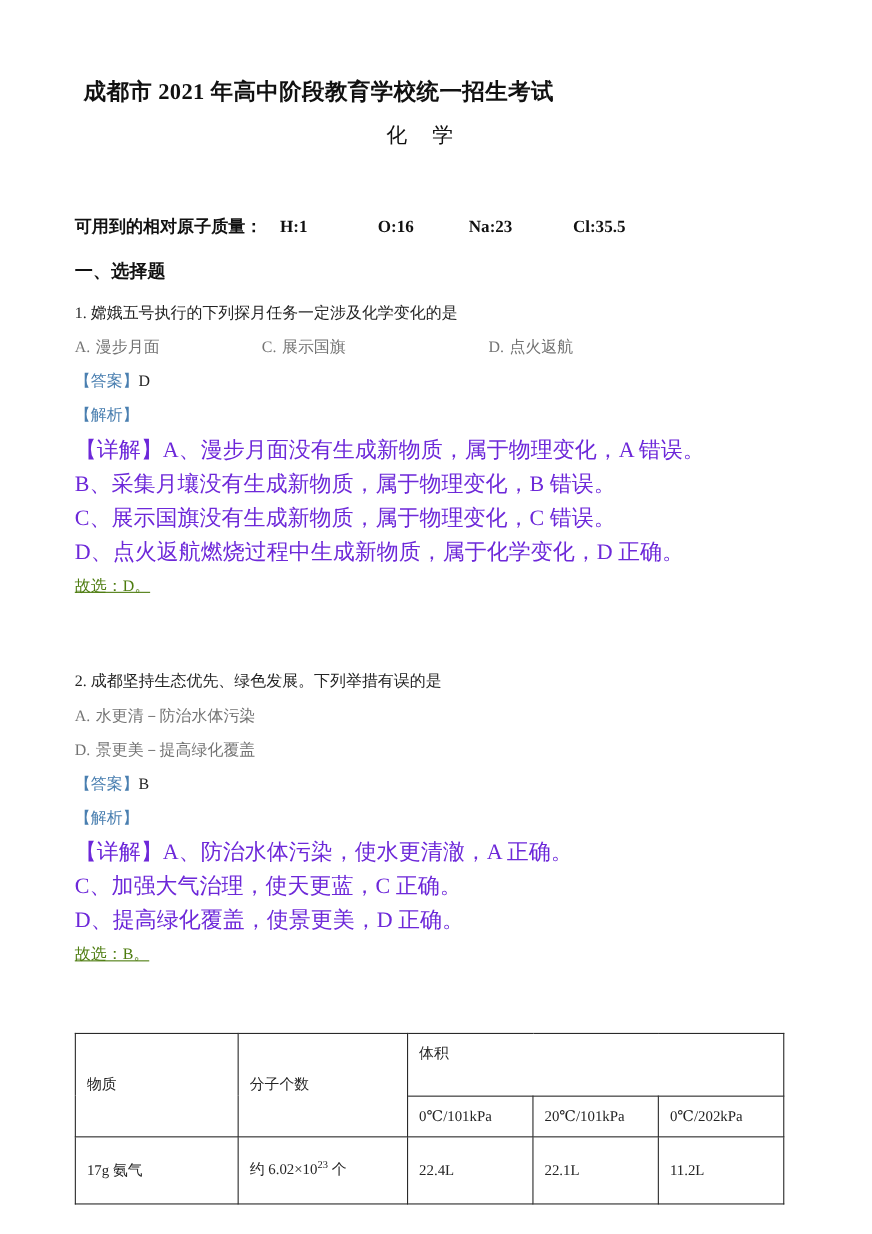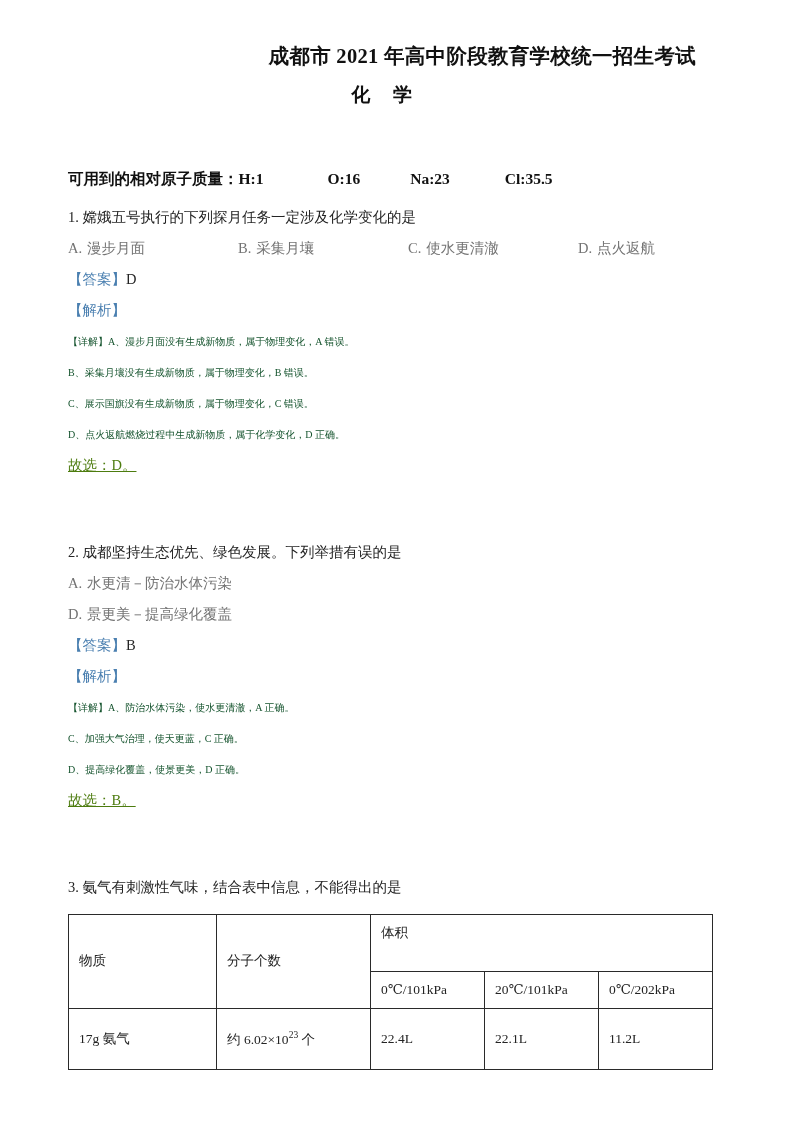--- a/index.html
+++ b/index.html
@@ -24,54 +24,54 @@
   }
   .content {
     position: absolute;
     left: 68px;
     top: 0;
     width: 650px;
   }
 
   
   .doc-title {
-    text-align: right;
+    text-align: left;
     font-weight: bold;
     font-size: 20.5px;
     letter-spacing: .3px;
     margin: 0;
-    padding-top: 44px;
+    padding-top: 72px;
     line-height: 1.25;
     color: #111;
     width: 620px;
     margin-left: 8px;
   }
   .doc-subtitle {
     text-align: center;
-    font-weight: bold;
+    font-weight: normal;
     font-size: 19px;
     letter-spacing: 9px;
     margin: 0;
     padding-top: 12px;
     color: #111;
     width: 620px;
     margin-left: 8px;
   }
   .atomic-line {
     font-weight: bold;
     font-size: 15.5px;
     margin: 0;
     padding-top: 23px;
     white-space: pre;
     color: #111;
   }
   .atomic-line .am {
     display: inline-block;
   }
-  .am-h   { }
+  .am-h   { margin-left: 16px; }
   .am-o   { margin-left: 64px; }
   .am-na  { margin-left: 50px; }
   .am-cl  { margin-left: 55px; margin-top: 39px; }
 
   .section-head {
     font-weight: bold;
     font-size: 16.5px;
     margin: 0;
     padding-top: 19px;
     color: #111;
@@ -86,39 +86,39 @@
     padding-top: 12px;
     color: #242424;
   }
   .opt-row {
     display: flex;
     line-height: 31px;
     font-size: 14.5px;
     color: #737373;
   }
   .opt-row.cols4 .opt { width: 170px; flex: 0 0 170px; }
-  .opt-row.cols4 .opt:last-child { width: auto; flex: 0 0 auto; }
+  .opt-row.cols4 .opt:last-child { width: auto; flex: 0 0 auto; margin-left: 36px; }
   .opt-row.cols2 .opt { width: 330px; flex: 0 0 330px; }
   .opt-row.cols2 .opt:last-child { width: auto; flex: 0 0 auto; }
   .opt .lbl { margin-right: 5px; }
 
   .answer-line, .analysis-line {
     font-size: 14.5px;
     line-height: 31px;
     margin: 0;
     color: #242424;
   }
   .tag {
     color: #4a7fb0;
   }
   .detail-line {
-    font-size: 10px;
-    line-height: 31px;
-    margin: 0;
-    color: #14532d;
+    font-size: 20px;
+    line-height: 31px;
+    margin: 0;
+    color: #6d28d9;
   }
   .conclusion-line {
     font-size: 14.5px;
     line-height: 31px;
     margin: 0;
     color: #4d7c0f;
     text-decoration: underline;
   }
   .gap-block { height: 44px; }
 
@@ -154,29 +154,29 @@
 <body>
 
 <div class="page">
   <div class="content">
 
     <h1 class="doc-title">成都市 2021 年高中阶段教育学校统一招生考试</h1>
     <h2 class="doc-subtitle">化 学</h2>
 
     <p class="atomic-line"><span>可用到的相对原子质量：</span><span class="am am-h">H:1</span><span class="am am-o">O:16</span><span class="am am-na">Na:23</span><span class="am am-cl">Cl:35.5</span></p>
 
+    <p class="section-head">一、选择题</p>
 
     <div class="q-block">
       <p class="q-stem"><span>1.</span>
         <span>嫦娥五号执行的下列探月任务一定涉及化学变化的是</span></p>
 
       <div class="opt-row cols4">
         <div class="opt"><span class="lbl">A.</span><span>漫步月面</span></div>
-        <div class="opt"><span class="lbl">B.</span><span>采集月壤</span></div>
-        <div class="opt"><span class="lbl">C.</span><span>使水更清澈</span></div>
+        <div class="opt"><span class="lbl">C.</span><span>展示国旗</span></div>
         <div class="opt"><span class="lbl">D.</span><span>点火返航</span></div>
       </div>
 
       <p class="answer-line"><span class="tag">【答案】</span><span>D</span></p>
 
       <p class="analysis-line"><span class="tag">【解析】</span></p>
 
       <p class="detail-line"><span>【详解】</span><span>A、漫步月面没有生成新物质，属于物理变化，A 错误。</span></p>
       <p class="detail-line">B、采集月壤没有生成新物质，属于物理变化，B 错误。</p>
       <p class="detail-line">C、展示国旗没有生成新物质，属于物理变化，C 错误。</p>
@@ -203,22 +203,20 @@
 
       <p class="detail-line"><span>【详解】</span><span>A、防治水体污染，使水更清澈，A 正确。</span></p>
       <p class="detail-line">C、加强大气治理，使天更蓝，C 正确。</p>
       <p class="detail-line">D、提高绿化覆盖，使景更美，D 正确。</p>
       <p class="conclusion-line">故选：B。</p>
     </div>
 
     <div class="gap-block"></div>
 
     <div class="q-block">
-      <p class="q-stem"><span>3.</span>
-        <span>氨气有刺激性气味，结合表中信息，不能得出的是</span></p>
 
       <table class="q3-table">
         <tbody>
           <tr>
             <td class="col-sub cell-tall" rowspan="2">物质</td>
             <td class="col-cnt cell-tall" rowspan="2">分子个数</td>
             <td class="vol-head" colspan="3">体积</td>
           </tr>
           <tr>
             <td class="col-c1">0℃/101kPa</td>

